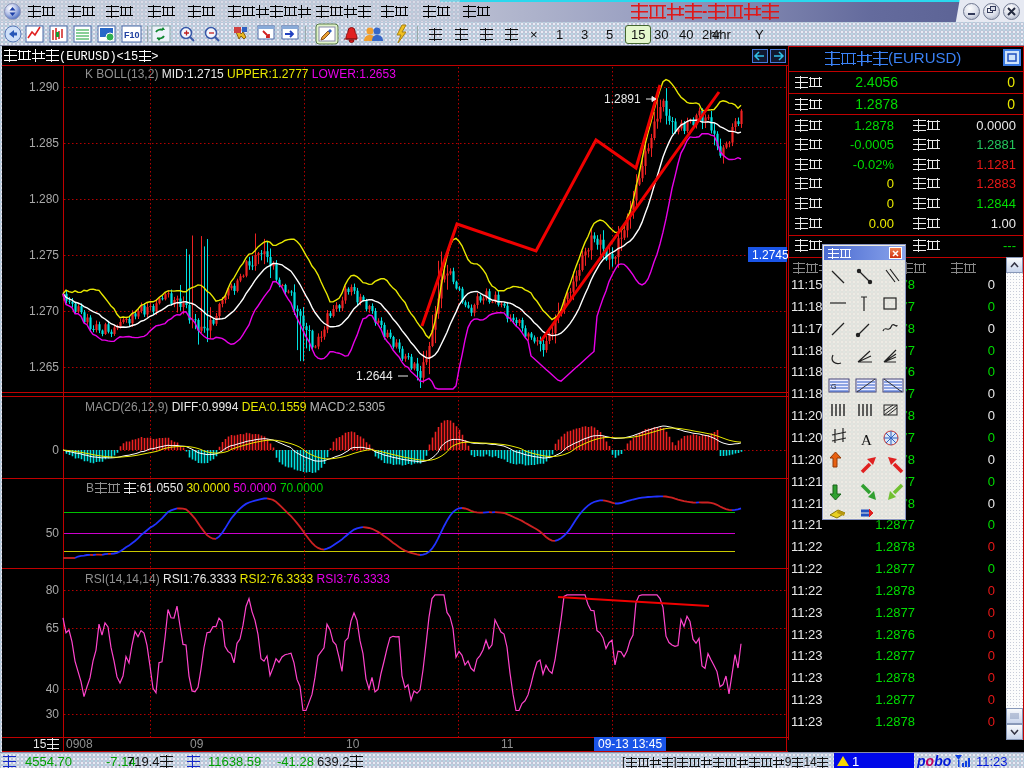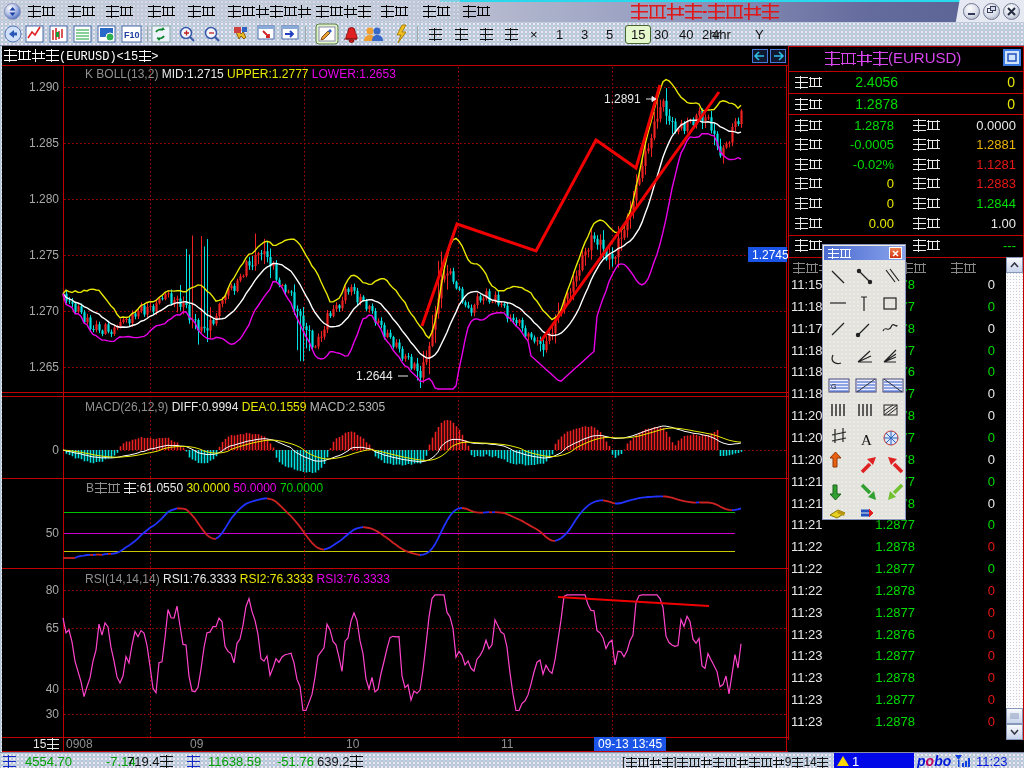--- a/index.html
+++ b/index.html
@@ -243,21 +243,21 @@
           <text x="346" y="683">10</text>
           <text x="501" y="683">11</text>
 </g>
 <rect x="594" y="672" width="72" height="14" fill="#1a55e8"></rect>
         <text x="598" y="683" font-family="Liberation Sans" font-size="12" fill="#fff">09-13 13:45</text>
       </svg>
 <span class="ab" style="left:86px;top:416px;color:#909090;font-size:12px">B<i class="za" style="width:12px;height:12px"></i><i class="zb" style="width:12px;height:12px"></i> <b style="color:#e8e8e8;font-weight:normal"><i class="za" style="width:12px;height:12px"></i>:61.0550</b> <b style="color:#e8e800;font-weight:normal">30.0000</b> <b style="color:#e800e8;font-weight:normal">50.0000</b> <b style="color:#00d000;font-weight:normal">70.0000</b></span>
 <span class="ab" style="left:33px;top:672px;color:#e8e8e8;font-size:12px">15<i class="za" style="width:12px;height:12px"></i></span>
 </div>
 <div class="ab" style="left:788px;top:46px;width:236px;height:706px;background:#000;font-family:'Liberation Sans'">
-      <div class="ab" style="left:36px;top:3px;color:#d946ef;font-size:15px"><span style="position:relative;top:1px"><i class="za" style="width:15px;height:15px"></i><i class="zb" style="width:15px;height:15px"></i><i class="zc" style="width:15px;height:15px"></i><i class="za" style="width:15px;height:15px"></i></span><b style="font-weight:normal;font-size:15px">(EURUSD)</b></div>
+      <div class="ab" style="left:36px;top:3px;color:#3b82f6;font-size:15px"><span style="position:relative;top:1px"><i class="za" style="width:15px;height:15px"></i><i class="zb" style="width:15px;height:15px"></i><i class="zc" style="width:15px;height:15px"></i><i class="za" style="width:15px;height:15px"></i></span><b style="font-weight:normal;font-size:15px">(EURUSD)</b></div>
       <svg class="ab" style="left:215px;top:3px" width="18" height="17">
         <rect x="1" y="1" width="16" height="15" fill="#cfe4fa" stroke="#3a7ae0" stroke-width="2"></rect>
         <rect x="5" y="5" width="8" height="7" fill="none" stroke="#2050c0" stroke-width="1.5"></rect>
       </svg>
       <div class="rl" style="top:0px"></div>
       <div class="rl" style="top:25px"></div>
       <div class="rl" style="top:47px"></div>
       <div class="rl" style="top:68px"></div>
       <div class="rl" style="top:189px"></div>
       <div class="rl" style="top:211px"></div>
@@ -269,21 +269,21 @@
       <span class="lbl" style="left:6px;top:51px"><i class="za" style="width:13px;height:13px"></i><i class="zb" style="width:13px;height:13px"></i></span>
       <span class="val" style="left:60px;top:50px;width:50px;color:#00dc00;font-size:14px">1.2878</span>
       <span class="val" style="left:190px;top:50px;width:37px;color:#e8e800;font-size:14px">0</span>
       <span class="lbl" style="left:6px;top:72px;color:#e8e8e8"><i class="za" style="width:13px;height:13px"></i><i class="zb" style="width:13px;height:13px"></i></span>
       <span class="val" style="left:40px;top:72px;width:66px;color:#00dc00">1.2878</span>
       <span class="lbl" style="left:124px;top:72px;color:#e8e8e8"><i class="za" style="width:13px;height:13px"></i><i class="zb" style="width:13px;height:13px"></i></span>
       <span class="val" style="left:160px;top:72px;width:68px;color:#e8e8e8">0.0000</span>
       <span class="lbl" style="left:6px;top:91px;color:#e8e8e8"><i class="za" style="width:13px;height:13px"></i><i class="zb" style="width:13px;height:13px"></i></span>
       <span class="val" style="left:40px;top:91px;width:66px;color:#00dc00">-0.0005</span>
       <span class="lbl" style="left:124px;top:91px;color:#e8e8e8"><i class="za" style="width:13px;height:13px"></i><i class="zb" style="width:13px;height:13px"></i></span>
-      <span class="val" style="left:160px;top:91px;width:68px;color:#eab308">1.2881</span>
+      <span class="val" style="left:160px;top:91px;width:68px;color:#22c55e">1.2881</span>
       <span class="lbl" style="left:6px;top:111px;color:#e8e8e8"><i class="za" style="width:13px;height:13px"></i><i class="zb" style="width:13px;height:13px"></i></span>
       <span class="val" style="left:40px;top:111px;width:66px;color:#00dc00">-0.02%</span>
       <span class="lbl" style="left:124px;top:111px;color:#e8e8e8"><i class="za" style="width:13px;height:13px"></i><i class="zb" style="width:13px;height:13px"></i></span>
       <span class="val" style="left:160px;top:111px;width:68px;color:#e81818">1.1281</span>
       <span class="lbl" style="left:6px;top:130px;color:#e8e8e8"><i class="za" style="width:13px;height:13px"></i><i class="zb" style="width:13px;height:13px"></i></span>
       <span class="val" style="left:40px;top:130px;width:66px;color:#e8e800">0</span>
       <span class="lbl" style="left:124px;top:130px;color:#e8e8e8"><i class="za" style="width:13px;height:13px"></i><i class="zb" style="width:13px;height:13px"></i></span>
       <span class="val" style="left:160px;top:130px;width:68px;color:#e81818">1.2883</span>
       <span class="lbl" style="left:6px;top:150px;color:#e8e8e8"><i class="za" style="width:13px;height:13px"></i><i class="zb" style="width:13px;height:13px"></i></span>
       <span class="val" style="left:40px;top:150px;width:66px;color:#e8e800">0</span>
@@ -483,21 +483,21 @@
 </g>
         </svg></div>
 </div>
 <div class="ab dots" id="status" style="left:0;top:752px;width:1024px;height:16px;border-top:1px solid #888ea8;font-size:13px">
 <span class="ab" style="left:2px;top:1px;color:#1428c8"><i class="za" style="width:13px;height:13px"></i></span>
 <span class="ab" style="left:25px;top:1px;color:#00a000">4554.70</span>
 <span class="ab" style="left:106px;top:1px;color:#00a000">-7.14</span>
 <span class="ab" style="left:127px;top:1px;color:#111">719.4<i class="za" style="width:13px;height:13px"></i></span>
 <span class="ab" style="left:186px;top:1px;color:#1428c8"><i class="za" style="width:13px;height:13px"></i></span>
 <span class="ab" style="left:208px;top:1px;color:#00a000">11638.59</span>
-<span class="ab" style="left:277px;top:1px;color:#00a000">-51.76</span>
+<span class="ab" style="left:277px;top:1px;color:#00a000">-41.28</span>
 <span class="ab" style="left:317px;top:1px;color:#111">639.2<i class="za" style="width:13px;height:13px"></i></span>
 <span class="ab" style="left:622px;top:2px;color:#111;font-size:12px">[<i class="za" style="width:11px;height:11px"></i><i class="zb" style="width:11px;height:11px"></i><i class="zc" style="width:11px;height:11px"></i><i class="za" style="width:11px;height:11px"></i>]<i class="za" style="width:11px;height:11px"></i><i class="zb" style="width:11px;height:11px"></i><i class="zc" style="width:11px;height:11px"></i><i class="za" style="width:11px;height:11px"></i><i class="zb" style="width:11px;height:11px"></i><i class="zc" style="width:11px;height:11px"></i><i class="za" style="width:11px;height:11px"></i><i class="zb" style="width:11px;height:11px"></i><i class="zc" style="width:11px;height:11px"></i>9<i class="za" style="width:11px;height:11px"></i>14<i class="za" style="width:11px;height:11px"></i></span>
 <div class="ab" style="left:834px;top:0;width:80px;height:16px;background:#0008e8">
 <svg class="ab" style="left:3px;top:3px" width="12" height="10">
           <path d="M6 0l6 10H0z" fill="#f8d800"></path>
         </svg>
 <span class="ab" style="left:18px;top:1px;color:#fff">1</span>
       </div>
 <span class="ab" style="left:917px;top:0px;color:#0018d8;font-weight:bold;font-size:14px;font-style:italic">p<span style="color:#c00060">o</span>bo</span>
 <svg class="ab" style="left:955px;top:2px" width="16" height="12">

